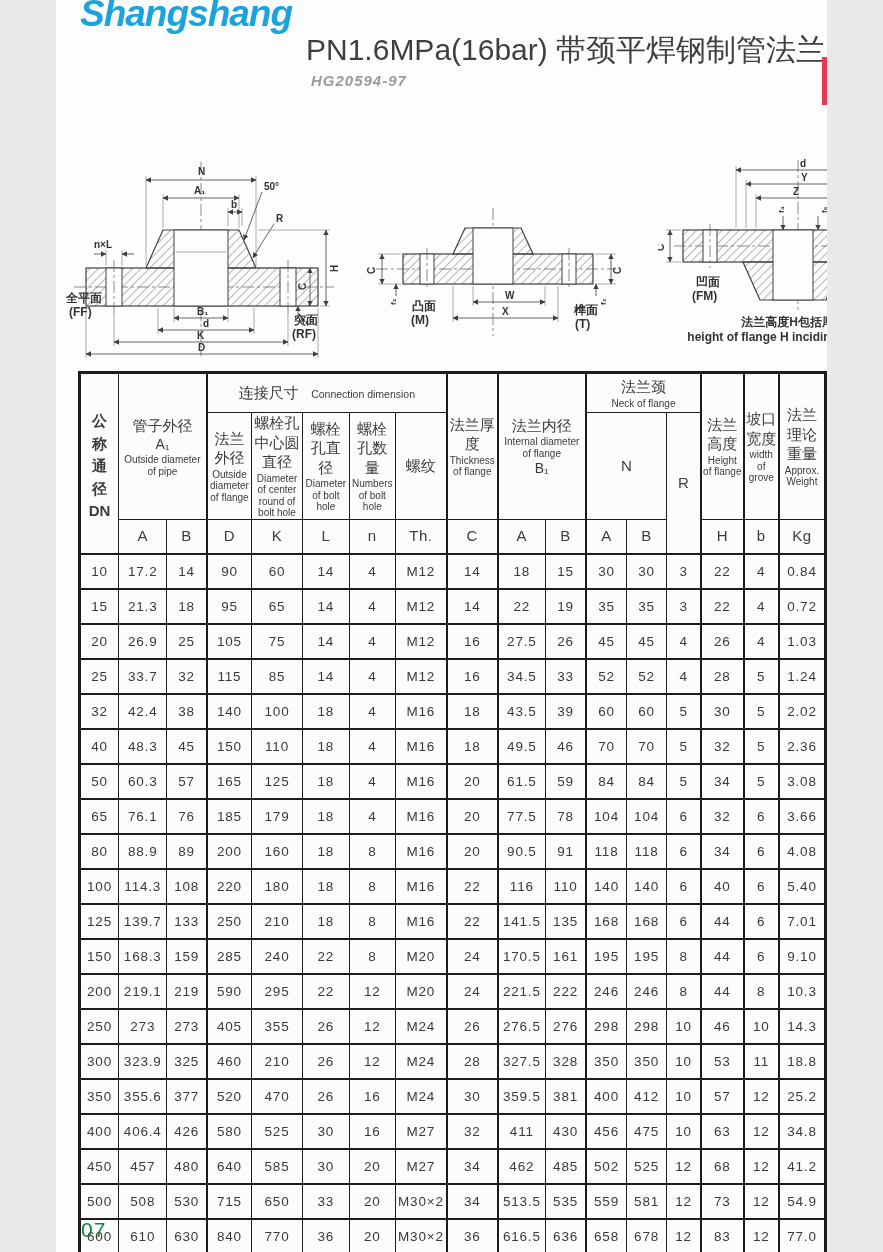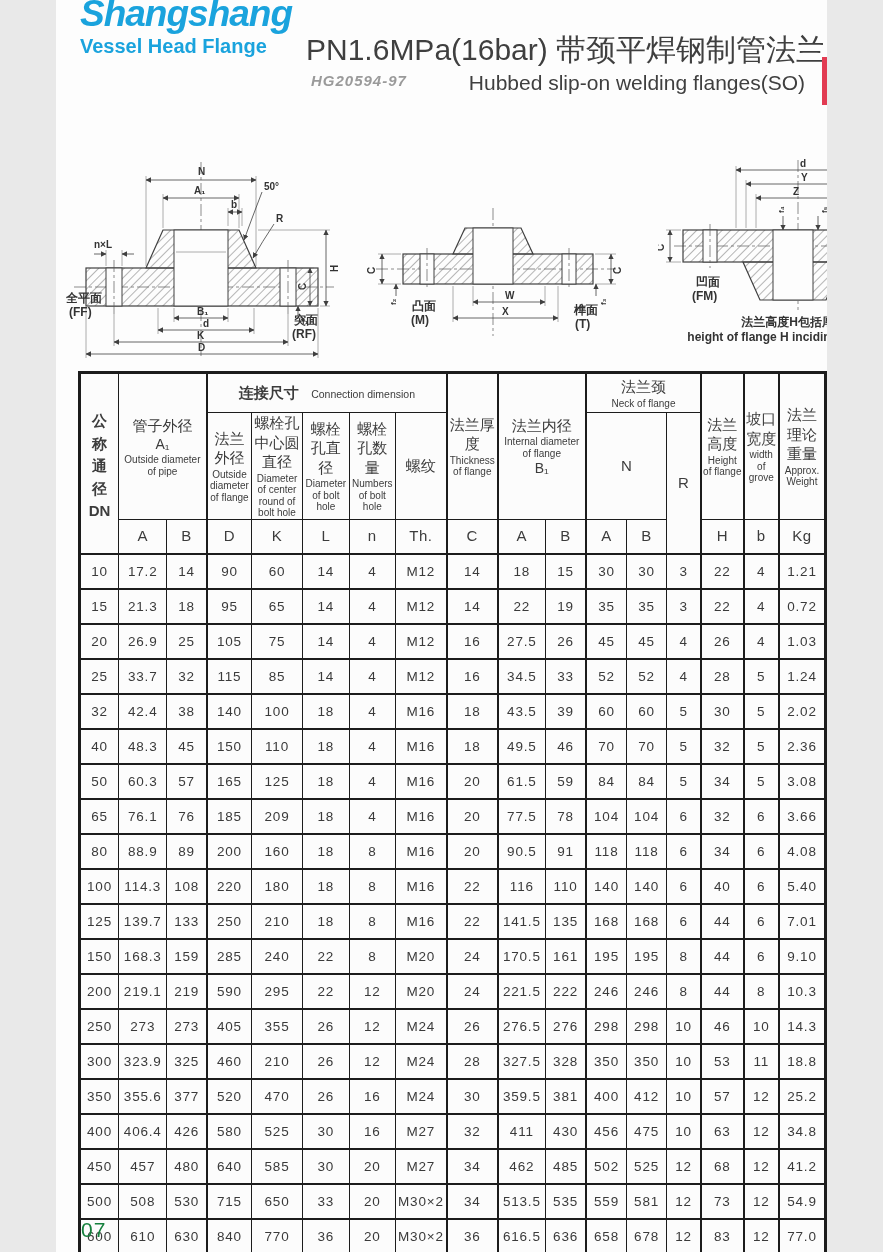--- a/index.html
+++ b/index.html
@@ -32,21 +32,21 @@
   .spec{position:absolute;left:22px;top:371px;border-collapse:collapse;table-layout:fixed;background:#fcfcfc;}
   .spec th,.spec td{border:1px solid #1c1c1c;text-align:center;vertical-align:middle;padding:0 1px;overflow:hidden;}
   .spec{border:3px solid #1c1c1c;}
   .spec tbody td{border-top-width:2px;font-size:13.5px;letter-spacing:0.8px;color:#3a3a3a;}
   .spec .gb{border-left-width:2px;}
   .spec thead tr.r1{height:40px;}
   .spec thead tr.r2{height:70px;}
   .spec thead tr.r3{height:35px;}
   .spec tbody tr{height:35px;}
   .zh{font-size:15px;font-weight:400;line-height:1.3;display:block;}
-  .zh-inline{font-size:15px;font-weight:700;}
+  .zh-inline{font-size:15px;font-weight:400;}
   .en{font-size:10px;font-weight:400;line-height:1.15;display:block;margin-top:1px;}
   .en-inline{font-size:10.5px;font-weight:400;margin-left:8px;}
   .letter{font-size:15px;font-weight:400;letter-spacing:0.5px;}
   .code{font-size:14px;font-weight:400;}
   .dn-stack{width:1.1em;margin:2px auto 0;word-break:break-all;font-size:15px;line-height:1.5;}
   .dn-code{font-size:15px;margin-top:2px;}
   
   .pageno{position:absolute;left:25px;top:1218px;font-size:21px;color:#15803d;letter-spacing:1px;}
 </style>
 </head>
@@ -60,27 +60,25 @@
         <line x1="0" y1="0" x2="0" y2="6" stroke="#6e6e6e" stroke-width="1"></line>
       </pattern>
       <marker id="arr" viewBox="0 0 10 10" refX="9.5" refY="5" markerWidth="7" markerHeight="7" orient="auto-start-reverse">
         <path d="M0,0 L10,5 L0,10 z" fill="#3f3f3f"></path>
       </marker>
     </defs>
   </svg>
 
   <div class="logo">
     <div class="logo-main">Shangshang</div>
-    <div class="logo-sub">Vessel Head Flange</div>
   </div>
   <div class="title">
     <span>PN1.6MPa(16bar) 带颈平焊钢制管法兰</span><span class="unit">mm</span>
   </div>
   <div class="standard">HG20594-97</div>
-  <div class="subtitle">Hubbed slip-on welding flanges(SO)</div>
   <div class="red-tab"></div>
 
   <svg class="drawing" style="left:10px;top:156px;" width="276" height="208" viewBox="0 0 276 208">
 
     <line class="cl" x1="135" y1="6" x2="135" y2="200"></line>
     <line class="cl" x1="8" y1="131" x2="268" y2="131"></line>
 
     <g>
       <rect class="shape" x="20" y="112" width="232" height="38"></rect>
       <polygon class="shape" points="80,112 97,74 173,74 190,112"></polygon>
@@ -357,21 +355,21 @@
           <td>4</td>
           <td>M12</td>
           <td class="gb">14</td>
           <td class="gb">18</td>
           <td>15</td>
           <td class="gb">30</td>
           <td>30</td>
           <td>3</td>
           <td class="gb">22</td>
           <td class="gb">4</td>
-          <td class="gb">1.21</td>
+          <td class="gb">0.84</td>
         </tr>
         <tr>
           <td>15</td>
           <td>21.3</td>
           <td>18</td>
           <td class="gb">95</td>
           <td>65</td>
           <td>14</td>
           <td>4</td>
           <td>M12</td>
@@ -478,21 +476,21 @@
           <td>5</td>
           <td class="gb">34</td>
           <td class="gb">5</td>
           <td class="gb">3.08</td>
         </tr>
         <tr>
           <td>65</td>
           <td>76.1</td>
           <td>76</td>
           <td class="gb">185</td>
-          <td>209</td>
+          <td>179</td>
           <td>18</td>
           <td>4</td>
           <td>M16</td>
           <td class="gb">20</td>
           <td class="gb">77.5</td>
           <td>78</td>
           <td class="gb">104</td>
           <td>104</td>
           <td>6</td>
           <td class="gb">32</td>

